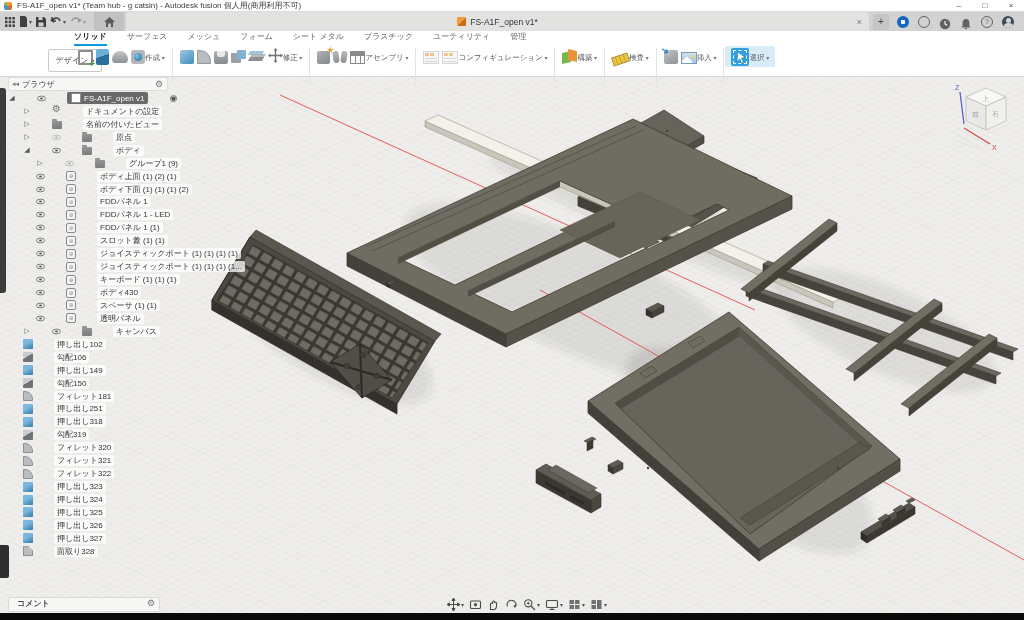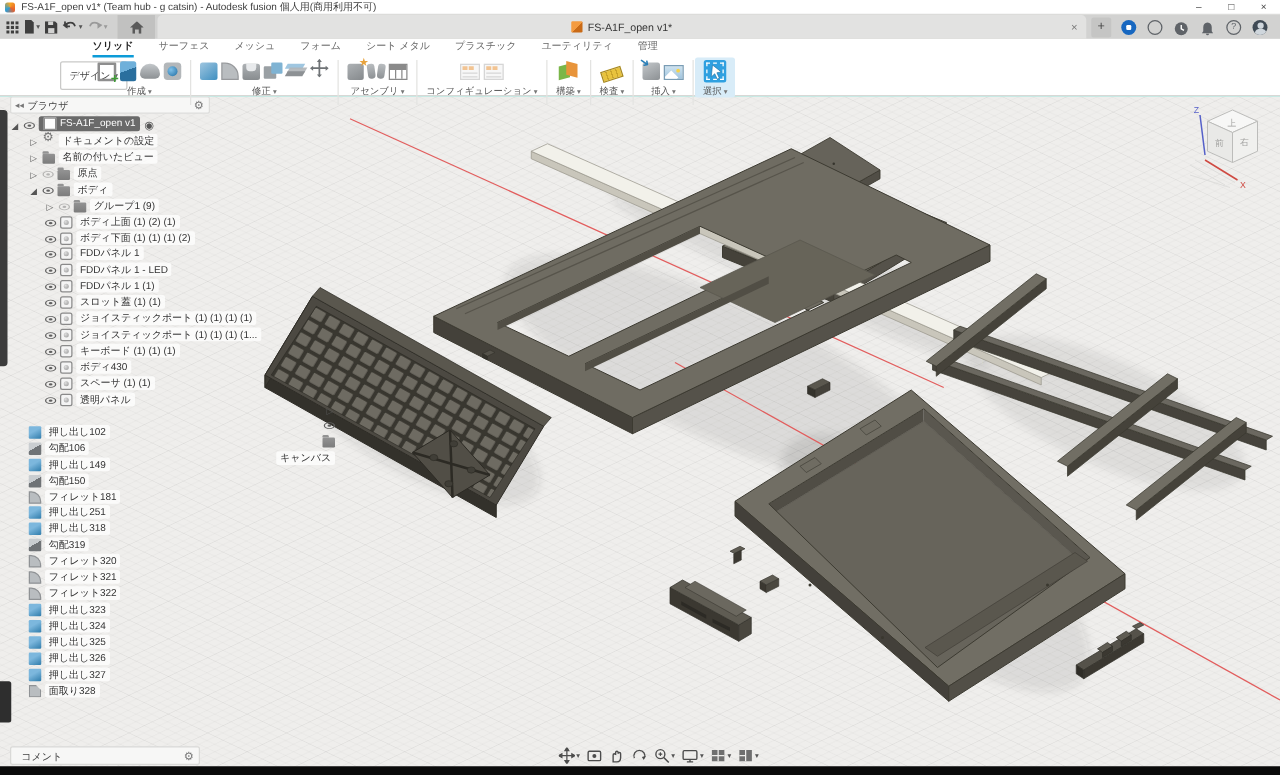--- a/index.html
+++ b/index.html
@@ -32,21 +32,21 @@
   .ri.avatar{background:#3f4a55;overflow:hidden;}
   .ri.avatar::before{content:"";position:absolute;left:3.5px;top:2px;width:5px;height:5px;border-radius:50%;background:#cfd6dc;}
   .ri.avatar::after{content:"";position:absolute;left:1.5px;top:7.5px;width:9px;height:6px;border-radius:50%;background:#cfd6dc;}
   
   #ribbon{position:absolute;left:0;top:31px;width:1024px;height:46px;background:#ffffff;border-bottom:1px solid #d8d8d6;z-index:30;}
   #rtabs{display:flex;gap:20px;padding-left:74px;height:15px;align-items:flex-end;}
   .rtab{font-size:8px;color:#666;padding-bottom:2px;border-bottom:2px solid transparent;white-space:nowrap;}
   .rtab.active{color:#222;border-bottom-color:#0c9bd8;font-weight:bold;}
   #rtools{position:relative;height:30px;display:flex;align-items:flex-start;padding-left:72px;}
   #ws-btn{position:absolute;left:8px;top:3px;width:54px;height:23px;border:1px solid #c9c9c8;border-radius:2px;background:#fff;font-size:8px;color:#444;display:flex;align-items:center;justify-content:center;gap:3px;margin-left:40px;}
-  .grp{display:flex;flex-direction:column;align-items:center;padding:1px 6px 0 6px;}
+  .grp{display:flex;flex-direction:row;align-items:center;padding:1px 6px 0 6px;}
   .grp.sel{background:#d8ecf8;border-radius:2px;}
   .gicons{display:flex;align-items:center;gap:3px;height:20px;}
   .glabel{font-size:7.5px;color:#555;margin-top:1px;white-space:nowrap;}
   .glabel::after{content:" ▾";font-size:6px;color:#777;}
   .vsep{width:1px;height:36px;background:#e3e3e1;margin:2px 1px 0 1px;}
   
   .ic{position:relative;flex:none;}
   .ic-sketch{width:15px;height:15px;border:2px solid #8e8e8e;border-radius:1px;}
   .ic-sketch::after{content:"+";position:absolute;right:-4px;bottom:-6px;color:#3f9c35;font-size:11px;font-weight:bold;}
   .ic-extrude{width:13px;height:16px;background:linear-gradient(160deg,#6fb0da 45%,#2a6f9e 45%);border-radius:2px;}
@@ -83,21 +83,21 @@
   .ic-image{width:16px;height:12px;margin-top:1px;border:1px solid #7a9db5;background:linear-gradient(#cfe3f0,#9fc4de);overflow:hidden;}
   .ic-image::after{content:"";position:absolute;left:1px;bottom:-3px;width:8px;height:8px;background:#ffffff;transform:rotate(45deg);}
   .ic-image::before{content:"";position:absolute;right:2px;top:2px;width:3px;height:3px;border-radius:50%;background:#f6d34a;}
   .ic-select{width:18px;height:18px;background:#2fa0e0;border-radius:2px;outline:1.5px dashed #fff;outline-offset:-3px;}
   
   #canvas{position:absolute;left:0;top:77px;width:1024px;height:543px;background:#5eead4;overflow:hidden;}
   
   #browser-header{position:absolute;left:8px;top:0px;width:160px;height:14px;background:#f7f7f6;border:1px solid #dddddb;border-radius:2px;display:flex;align-items:center;font-size:8px;color:#444;z-index:6;}
   #browser-header .gear,#comment-bar .gear{margin-left:auto;margin-right:4px;color:#777;font-size:9px;}
   #browser-tree{position:absolute;left:8px;top:15px;width:260px;z-index:6;}
-  .trow{display:flex;align-items:flex-end;gap:3px;height:12.95px;}
+  .trow{display:flex;align-items:center;gap:21px;height:12.95px;}
   .tri{font-size:7px;color:#555;width:8px;flex:none;text-align:center;}
   .eye{width:9px;height:9px;flex:none;border:1.2px solid #5f5f5f;border-radius:50%;transform:scaleY(.6);position:relative;}
   .eye::after{content:"";position:absolute;inset:2px;border-radius:50%;background:#5f5f5f;}
   .eye.dim{opacity:.4;}
   .t-ic{width:10px;height:10px;flex:none;position:relative;}
   .ic-doc{background:#fdfdfd;border:1px solid #8f8f8f;}
   .ic-gear::before{content:"⚙";position:absolute;left:0;top:-3px;font-size:10px;color:#787878;}
   .ic-folder{height:8px;margin-top:2px;background:linear-gradient(#939393,#7c7c7c);border-radius:1px;}
   .ic-folder::before{content:"";position:absolute;left:0;top:-2px;width:5px;height:2px;background:#939393;border-radius:1px 1px 0 0;}
   .ic-body{border:1px solid #8a8a8a;background:#f4f4f4;border-radius:2px;}
@@ -109,21 +109,21 @@
   .t-label{background:rgba(255,255,255,.75);padding:0 3px;border-radius:2px;font-size:8px;color:#333;white-space:nowrap;line-height:11px;}
   #root-row .root-chip{display:flex;align-items:center;gap:3px;background:#6a6a6a;border-radius:2px;padding:0 4px;height:12px;}
   #root-row .root-chip .t-label{background:none;color:#fff;padding:0;}
   .radio{font-size:9px;color:#555;line-height:10px;}
   
   #data-strip{position:absolute;left:0;top:11px;width:6px;height:205px;background:#3c3c3c;border-radius:0 3px 3px 0;z-index:5;}
   #left-tab{position:absolute;left:0;top:468px;width:9px;height:33px;background:#2e2e2e;border-radius:0 2px 2px 0;z-index:5;}
   
   #navbar{position:absolute;left:447px;top:519px;height:16px;display:flex;align-items:center;gap:5px;z-index:6;}
   .nbtn{display:flex;align-items:center;gap:1px;color:#4c4c4c;}
-  #comment-bar{position:absolute;left:8px;top:520px;width:152px;height:15px;background:#f7f7f6;border:1px solid #d9d9d7;border-radius:2px;display:flex;align-items:flex-end;font-size:8px;color:#444;z-index:7;}
+  #comment-bar{position:absolute;left:8px;top:520px;width:152px;height:15px;background:#f7f7f6;border:1px solid #d9d9d7;border-radius:2px;display:flex;align-items:flex-start;font-size:8px;color:#444;z-index:7;font-weight:bold;}
   #comment-bar span:first-child{padding-left:8px;}
   #black-strip{position:absolute;left:0;top:536px;width:1024px;height:7px;background:#0a0a0a;z-index:8;}
   #viewcube{position:absolute;left:950px;top:3px;z-index:5;}
   .vc-label{font-size:7px;fill:#a2a2a0;}
 </style>
 </head>
 <body>
 
 <div id="titlebar">
   <span id="app-icon"></span>
@@ -568,21 +568,21 @@
     <span class="eye"></span>
     <span class="t-ic ic-body"></span>
     <span class="t-label">スペーサ (1) (1)</span>
   </div>
       <div class="trow" style="padding-left: 28px;">
 
     <span class="eye"></span>
     <span class="t-ic ic-body"></span>
     <span class="t-label">透明パネル</span>
   </div>
-      <div class="trow" style="padding-left: 15px; flex-direction: column;">
+      <div class="trow" style="padding-left: 15px;">
     <span class="tri">▷</span>
     <span class="eye"></span>
     <span class="t-ic ic-folder"></span>
     <span class="t-label">キャンバス</span>
   </div>
       <div class="trow" style="padding-left: 15px;">
 
     <span class="t-ic ic-extr"></span>
     <span class="t-label">押し出し102</span>
   </div>

